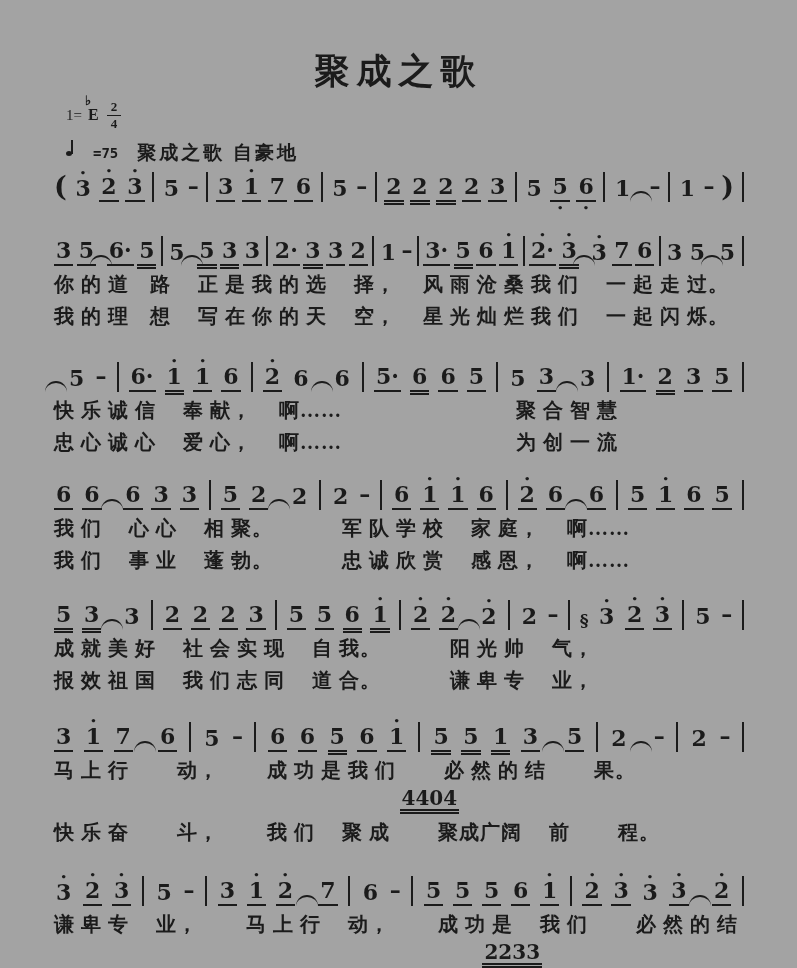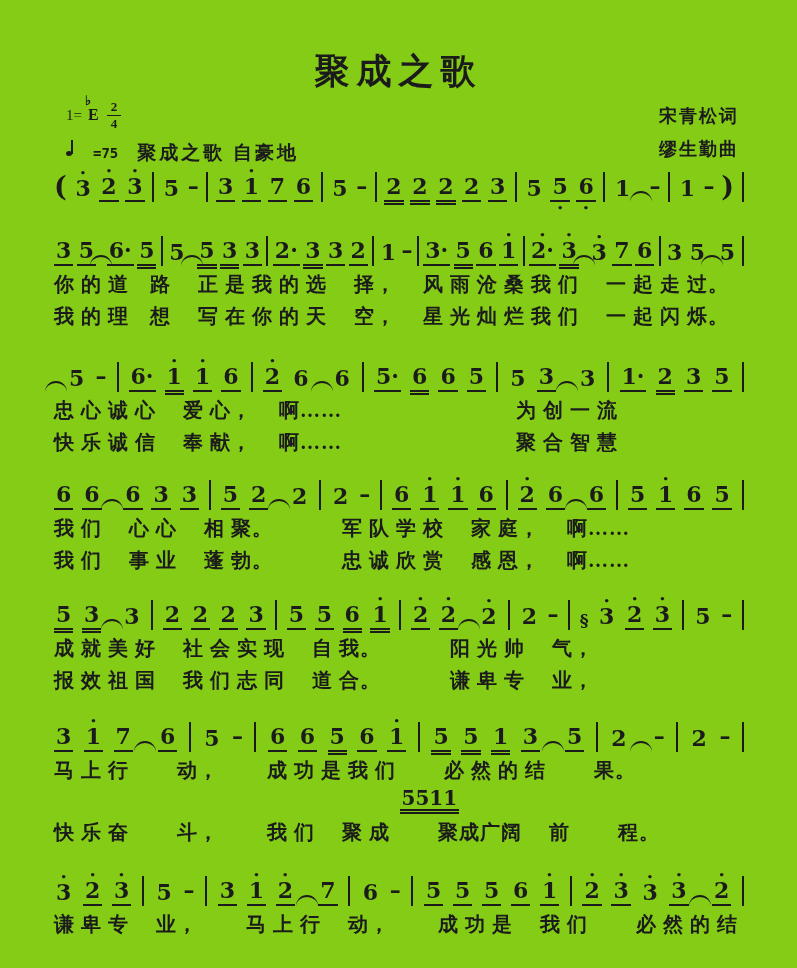--- a/index.html
+++ b/index.html
@@ -1,18 +1,18 @@
 <!DOCTYPE html>
 <html><head>
 <meta charset="utf-8">
 <style>
   html,body{margin:0;padding:0;background:#d8d8d8;}
   .page{
     position:relative;width:797px;height:968px;margin:0 auto;
-    background:#84cc16;color:#1b1b1b;overflow:hidden;
+    background:#a3a3a3;color:#1b1b1b;overflow:hidden;
     font-family:"Liberation Serif", serif;
   }
   
   .title{ text-align:center; font-size:35px; font-weight:bold; letter-spacing:7px; padding-top:48px; }
   .subtitle{ text-align:center; font-size:19px; font-weight:bold; margin-top:18px; letter-spacing:2px; }
   .credits{ position:absolute; right:58px; top:100px; font-size:18px; font-weight:bold; line-height:1.85; letter-spacing:2px; text-align:left;}
   .keyblock{ position:absolute; left:66px; top:100px; font-size:15px; display:flex; align-items:center; gap:4px;}
   .keysig{ position:relative; font-weight:bold; font-size:16px; padding-left:2px;}
   .keysig .flat{ position:absolute; top:-13px; left:-1px; font-size:13px; font-style:normal;}
   .frac{ display:inline-block; text-align:center; font-size:13px; font-weight:bold; line-height:1.05; margin-left:4px; vertical-align:middle;}
@@ -47,24 +47,20 @@
   .sys-0{ margin-top:4px; } .sys-1{ margin-top:34px; } .sys-2{ margin-top:32px; }
   .sys-3{ margin-top:24px; } .sys-4{ margin-top:26px; } .sys-5{ margin-top:28px; }
   .sys-6{ margin-top:30px; }
 </style>
 </head>
 <body>
 
 <div class="page">
   <div class="title">聚成之歌</div>
 
-  <div class="credits">
-    <div>宋青松词</div>
-    <div>缪生勤曲</div>
-  </div>
 
   <div class="keyblock">
     <span>1=</span>
     <span class="keysig"><i class="flat">♭</i><span>E</span></span>
     <span class="frac">
       <span class="num">2</span>
       <span class="den">4</span>
     </span>
   </div>
 
@@ -181,22 +177,22 @@
           <span class="note u1">3</span>
           <span class="arc"></span>
           <span class="note">3</span>
           <span class="bar"></span>
           <span class="note u1">1·</span>
           <span class="note u1">2<i class="ul2"></i></span>
           <span class="note u1">3</span>
           <span class="note u1">5</span>
           <span class="bar"></span>
         </div>
+        <div class="lyrics">快 乐 诚 信　 奉 献，　 啊……　　　　　　　　 聚 合 智 慧</div>
         <div class="lyrics">忠 心 诚 心　 爱 心，　 啊……　　　　　　　　 为 创 一 流</div>
-        <div class="lyrics">快 乐 诚 信　 奉 献，　 啊……　　　　　　　　 聚 合 智 慧</div>
       </div>
       <div class="score-system sys-3">
         <div class="notes-row">
           <span class="note u1">6</span>
           <span class="note u1">6</span>
           <span class="arc"></span>
           <span class="note u1">6</span>
           <span class="note u1">3</span>
           <span class="note u1">3</span>
           <span class="bar"></span>
@@ -290,21 +286,21 @@
           <span class="bar"></span>
           <span class="note">2</span>
           <span class="arc"></span>
           <span class="dash">–</span>
           <span class="bar"></span>
           <span class="note">2</span>
           <span class="dash">–</span>
           <span class="bar"></span>
         </div>
         <div class="lyrics">马 上 行　　 动，　　 成 功 是 我 们　　 必 然 的 结　　 果。</div>
-        <div class="altwrap-5"><span class="alt-notes">5511</span></div>
+        <div class="altwrap-5"><span class="alt-notes">4404</span></div>
         <div class="lyrics">快 乐 奋　　 斗，　　 我 们　 聚 成　　 聚成广阔　 前　　 程。</div>
       </div>
       <div class="score-system sys-6">
         <div class="notes-row">
           <span class="note">3<i class="dot-above">•</i></span>
           <span class="note u1">2<i class="dot-above">•</i></span>
           <span class="note u1">3<i class="dot-above">•</i></span>
           <span class="bar"></span>
           <span class="note">5</span>
           <span class="dash">–</span>
@@ -326,15 +322,16 @@
           <span class="bar"></span>
           <span class="note u1">2<i class="dot-above">•</i></span>
           <span class="note u1">3<i class="dot-above">•</i></span>
           <span class="note">3<i class="dot-above">•</i></span>
           <span class="note u1">3<i class="dot-above">•</i></span>
           <span class="arc"></span>
           <span class="note u1">2<i class="dot-above">•</i></span>
           <span class="bar"></span>
         </div>
         <div class="lyrics">谦 卑 专　 业，　　 马 上 行　 动，　　 成 功 是　 我 们　　 必 然 的 结</div>
+        <div class="altwrap-6"><span class="alt-notes">2233</span></div>
       </div>
     </div>
 </div>
 
 </body></html>

